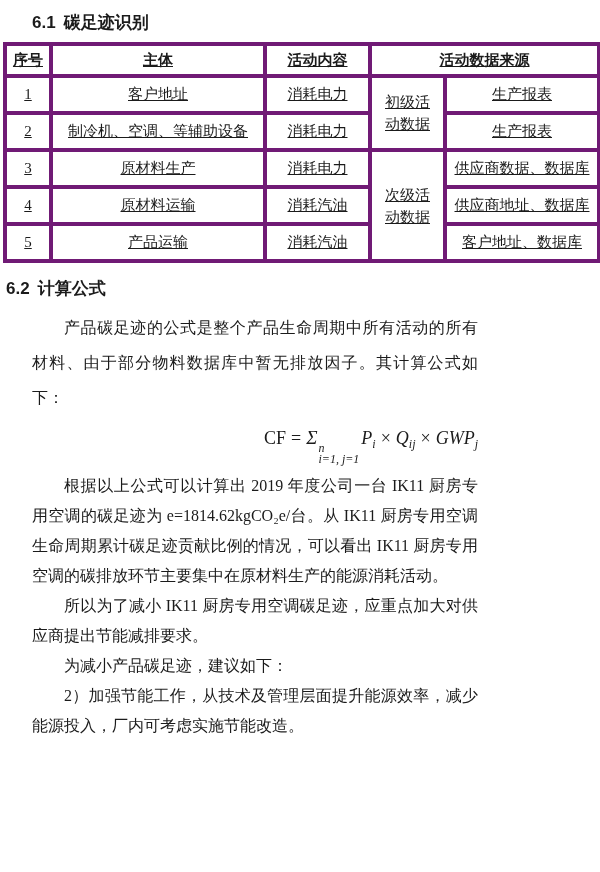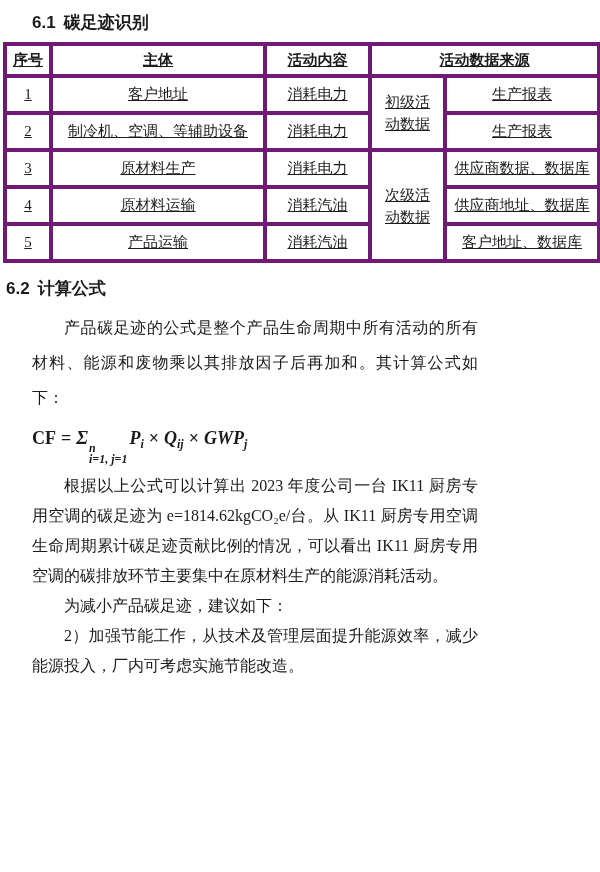--- a/index.html
+++ b/index.html
@@ -31,21 +31,21 @@
 
   p.body {
     font-size: 16px; margin: 0 30px 0 32px;
     text-align: justify; text-indent: 32px;
   }
   .lh35 { line-height: 35px; }
   .lh30 { line-height: 30px; }
   .mt62 { margin-top: 2px; }
 
   p.formula {
-    text-align: left; font-size: 18px; font-weight: 700;
+    text-align: right; font-size: 18px; font-weight: 400;
     margin: 8px 30px 6px 32px; line-height: 30px;
   }
   .fi { font-style: italic; }
   .feq { margin: 0 5px; }
   .fop { margin: 0 5px; }
   .fsub { font-style: italic; font-size: 12px; vertical-align: -4px; }
   .fsigma { font-size: 19px; }
   .supsub {
     display: inline-flex; flex-direction: column; align-items: flex-start;
     font-size: 12px; font-style: italic; line-height: 11px;
@@ -106,26 +106,27 @@
         <td>5</td>
         <td>产品运输</td>
         <td>消耗汽油</td>
         <td>客户地址、数据库</td>
       </tr>
     </tbody>
   </table>
 
   <h2 class="heading h62"><span class="hnum">6.2</span><span>计算公式</span></h2>
 
-  <p class="body lh35 mt62">产品碳足迹的公式是整个产品生命周期中所有活动的所有材料、能源和废物乘以其排放因子后再加和。其计算公式如下：</p>
+  <p class="body lh35 mt62">产品碳足迹的公式是整个产品生命周期中所有活动的所有材料、由于部分物料数据库中暂无排放因子。其计算公式如下：</p>
 
   <p class="formula"><span>CF</span><span class="feq">=</span><span class="fi fsigma">Σ</span><span class="supsub">
         <span>n</span>
         <span>i=1, j=1</span>
       </span><span class="fi">P</span><span class="fsub">i</span><span class="fop">×</span><span class="fi">Q</span><span class="fsub">ij</span><span class="fop">×</span><span class="fi">GWP</span><span class="fsub">j</span></p>
 
 
 
-  <p class="body lh30">根据以上公式可以计算出 2023 年度公司一台 IK11 厨房专用空调的碳足迹为 e=1814.62kgCO₂e/台。从 IK11 厨房专用空调生命周期累计碳足迹贡献比例的情况，可以看出 IK11 厨房专用空调的碳排放环节主要集中在原材料生产的能源消耗活动。</p>
+  <p class="body lh30">根据以上公式可以计算出 2019 年度公司一台 IK11 厨房专用空调的碳足迹为 e=1814.62kgCO₂e/台。从 IK11 厨房专用空调生命周期累计碳足迹贡献比例的情况，可以看出 IK11 厨房专用空调的碳排放环节主要集中在原材料生产的能源消耗活动。</p>
+  <p class="body lh30">所以为了减小 IK11 厨房专用空调碳足迹，应重点加大对供应商提出节能减排要求。</p>
   <p class="body lh30">为减小产品碳足迹，建议如下：</p>
   <p class="body lh30">2）加强节能工作，从技术及管理层面提升能源效率，减少能源投入，厂内可考虑实施节能改造。</p>
 
 </div>
 
 </body></html>

